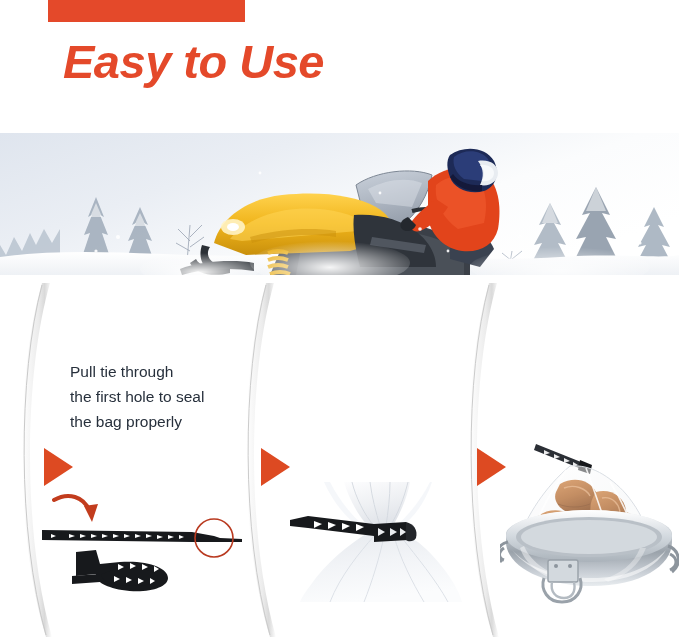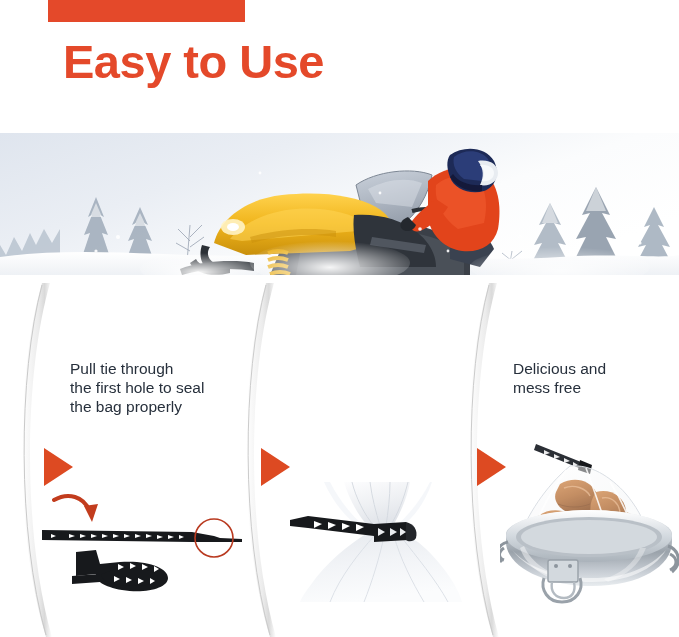--- a/index.html
+++ b/index.html
@@ -12,21 +12,21 @@
   #page { position:relative; width:679px; height:637px; background:#fff; }
 
   
   .accent-bar {
     position:absolute; left:48px; top:0px; width:197px; height:22px;
     background:#e4492a;
   }
   .page-title {
     position:absolute; left:63px; top:34px;
     font-size:47px; font-weight:bold; letter-spacing:-0.5px;
-    color:#e4492a; line-height:56px; white-space:nowrap;
+    color:#e4492a; line-height:56px; white-space:nowrap;font-style:italic;
   }
 
   
   .banner {
     position:absolute; left:0; top:133px; width:679px; height:142px;
     overflow:hidden; background:#f2f4f7;
   }
   .banner svg { display:block; width:679px; height:142px; }
 
   
@@ -39,21 +39,21 @@
   .fold-2 { left:232px; }
   .fold-3 { left:455px; }
 
   .panel { position:absolute; top:0; height:354px; }
   .panel-1 { left:42px;  width:200px; }
   .panel-2 { left:278px; width:190px; }
   .panel-3 { left:500px; width:179px; }
 
   .step-text {
     position:absolute; top:76px; left:28px;
-    font-size:15.5px; line-height:19px; color:#27303c;
+    font-size:15.5px; line-height:25px; color:#27303c;
     font-family:"Liberation Sans", sans-serif;
     white-space:pre-line;
   }
   .panel-2 .step-text { left:12px; }
   .panel-3 .step-text { left:13px; }
 
   
   .arrow { position:absolute; width:29px; height:38px; }
   .arrow svg { display:block; }
   .arrow-1 { left:44px;  top:448px; }
@@ -258,24 +258,20 @@
       </svg>
     </div>
 
     <div class="panel panel-1">
       <div class="step-text">Pull tie through
 the first hole to seal
 the bag properly</div>
     </div>
 
 
-    <div class="panel panel-3">
-      <div class="step-text">Delicious and
-mess free</div>
-    </div>
   </div>
 
   <div class="arrow arrow-1">
     <svg width="29" height="38" viewBox="0 0 29 38" xmlns="http://www.w3.org/2000/svg">
       <path d="M0 0 L29 19 L0 38 Z" fill="#dd4a22"></path>
     </svg>
   </div>
   <div class="arrow arrow-2">
     <svg width="29" height="38" viewBox="0 0 29 38" xmlns="http://www.w3.org/2000/svg">
       <path d="M0 0 L29 19 L0 38 Z" fill="#dd4a22"></path>

